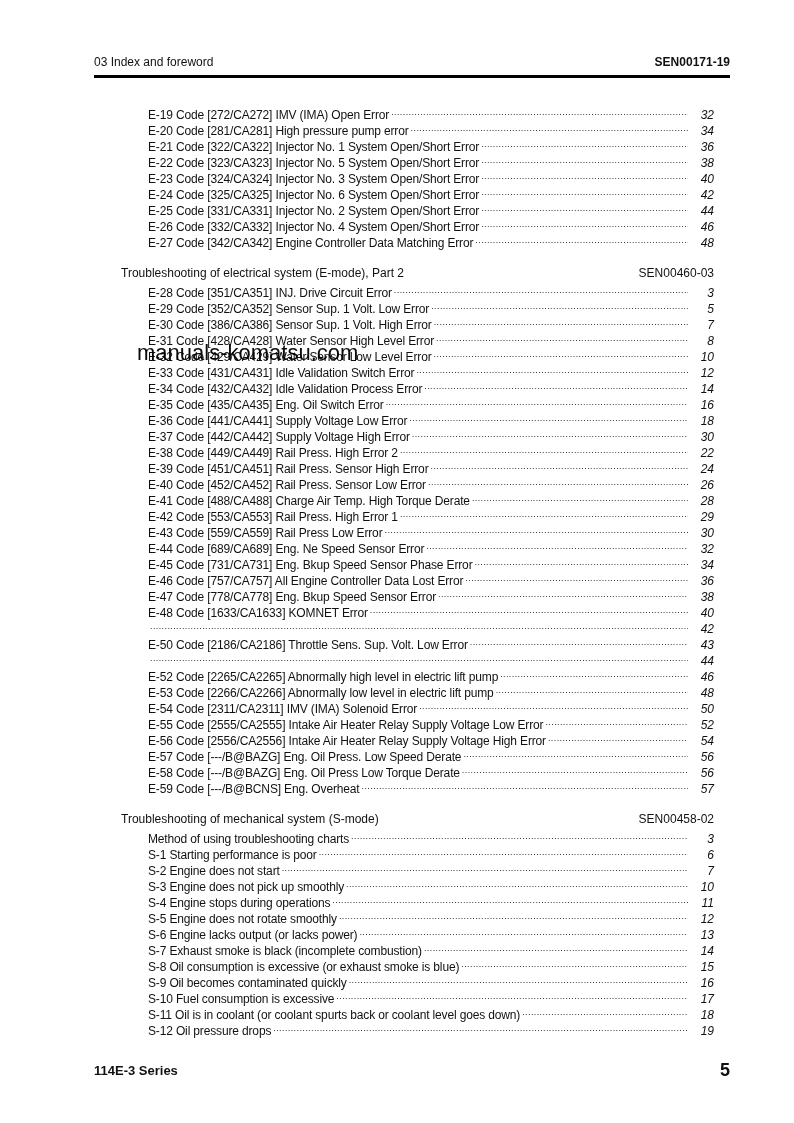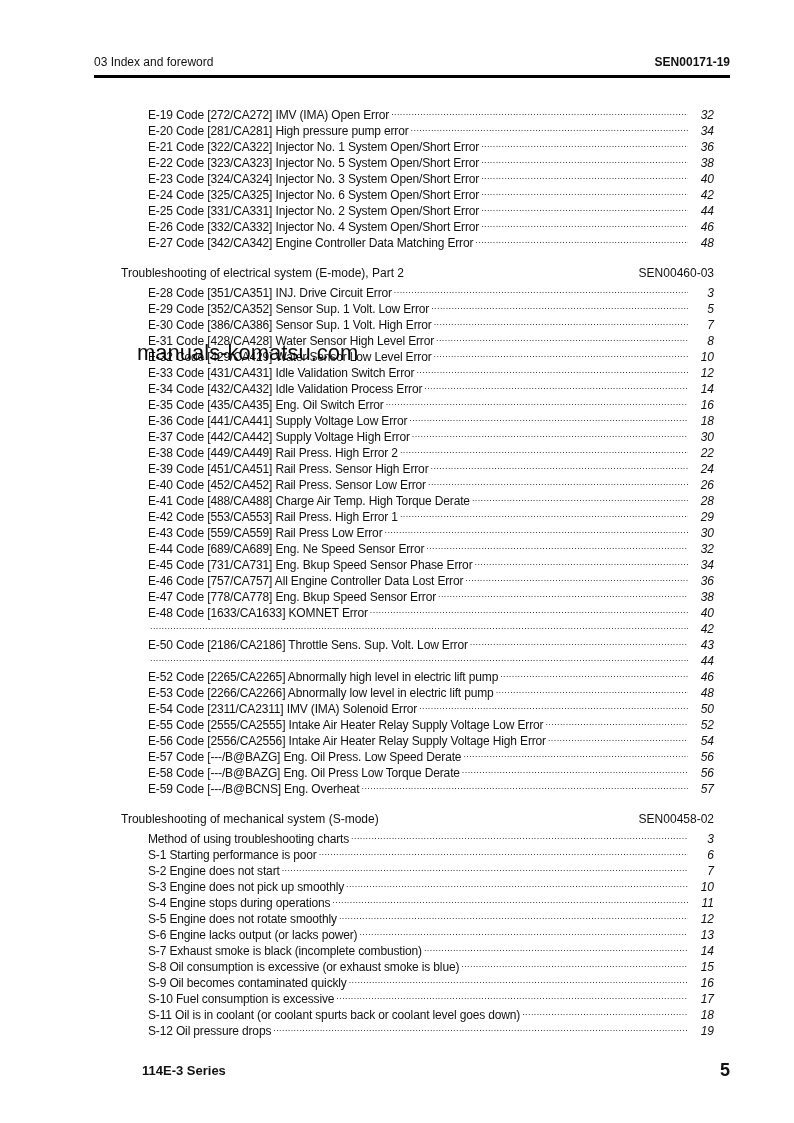--- a/index.html
+++ b/index.html
@@ -43,21 +43,21 @@
     .toc-row .page { width: 24px; text-align: right; white-space: nowrap; font-style: italic; }
     .watermark {
       position: absolute; left: 137px; top: 340px;
       font-size: 22px; color: #000; letter-spacing: 0px;
       font-family: "Liberation Sans", sans-serif; line-height: 26px;
       pointer-events: none; opacity: 0.95;
     }
     .page-footer {
       position: absolute; left: 94px; top: 1060px; width: 636px; height: 22px;
     }
-    .page-footer .series { position: absolute; left: 0; top: 3px; font-size: 13px; font-weight: bold; margin-left: 48px; }
+    .page-footer .series { position: absolute; left: 0; top: 3px; font-size: 13px; font-weight: bold; }
     .page-footer .page-num { position: absolute; right: 0; top: 0; font-size: 18px; font-weight: bold; }
   </style>
 </head>
 <body>
 
 <div class="page-header">
   <span class="left">03 Index and foreword</span>
   <span class="right">SEN00171-19</span>
 </div>
 <div class="header-rule"></div>

